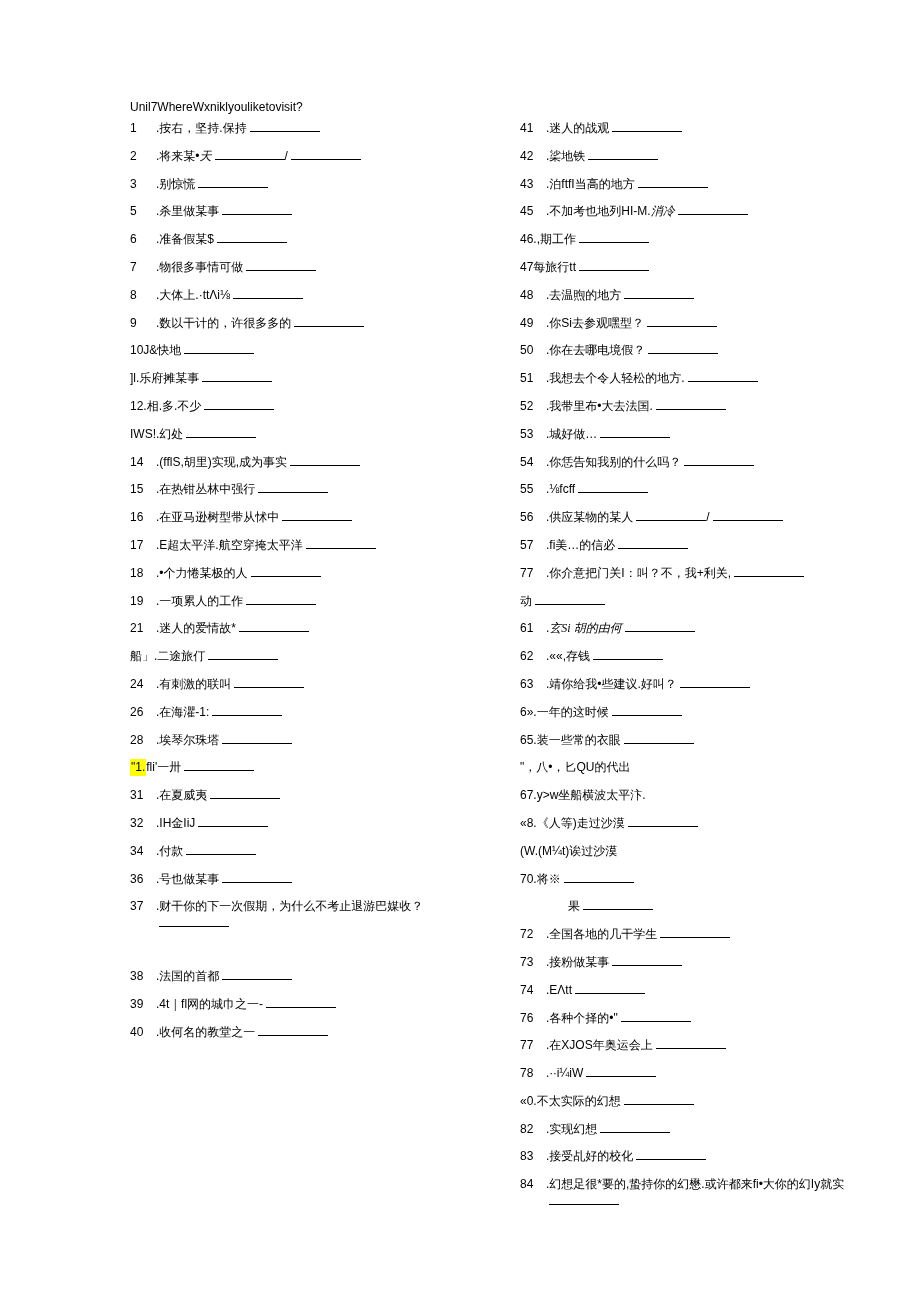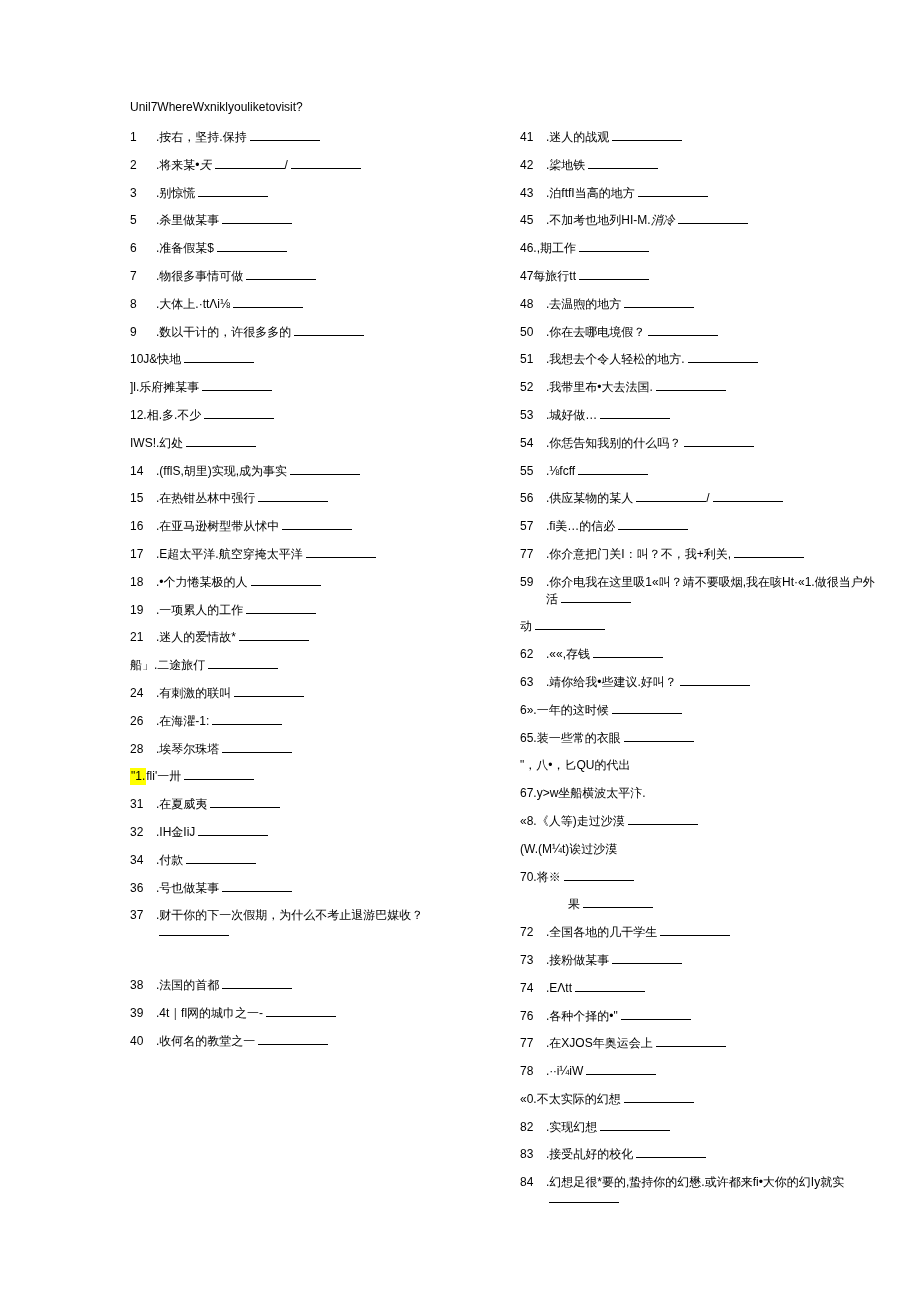--- a/index.html
+++ b/index.html
@@ -40,21 +40,21 @@
       margin-left: 3px;
     }
     .italic { font-style: italic; }
     .serif { font-family: 'Times New Roman', serif; }
     .hl {
       background: #ffff00;
       display: inline-block;
       padding: 0 1px;
     }
     .title {
-      margin-bottom: 15px;
+      margin-bottom: 6px;
     }
     .nonum .num { min-width: 0; margin-right: 0; }
   </style>
 </head>
 <body>
 
 <div class="title">
   <span>Unil7WhereWxniklyouliketovisit?</span>
 </div>
 
@@ -213,20 +213,24 @@
       </div>
       <div class="item nonum">
         <span class="num"></span>
         <span class="text"><span>47每旅行tt</span><span class="blank"></span></span>
       </div>
       <div class="item">
         <span class="num">48</span>
         <span class="text"><span>.去温煦的地方</span><span class="blank"></span></span>
       </div>
       <div class="item">
+        <span class="num">49</span>
+        <span class="text"><span>.你Si去参观嘿型？</span><span class="blank"></span></span>
+      </div>
+      <div class="item">
         <span class="num">50</span>
         <span class="text"><span>.你在去哪电境假？</span><span class="blank"></span></span>
       </div>
       <div class="item">
         <span class="num">51</span>
         <span class="text"><span>.我想去个令人轻松的地方.</span><span class="blank"></span></span>
       </div>
       <div class="item">
         <span class="num">52</span>
         <span class="text"><span>.我带里布•大去法国.</span><span class="blank"></span></span>
@@ -248,27 +252,27 @@
         <span class="text"><span>.供应某物的某人</span><span class="blank"></span><span>/</span><span class="blank"></span></span>
       </div>
       <div class="item">
         <span class="num">57</span>
         <span class="text"><span>.fi美…的信必</span><span class="blank"></span></span>
       </div>
       <div class="item">
         <span class="num">77</span>
         <span class="text"><span>.你介意把门关I：叫？不，我+利关,</span><span class="blank"></span></span>
       </div>
-      <div class="item">
-        <span class="num">59</span>
-        <span class="text"><span>.你介电我在这里吸1«叫？靖不要吸烟,我在咳Ht·«1.做很当户外活</span><span class="blank"></span></span>
-      </div>
       <div class="item nonum">
         <span class="num"></span>
         <span class="text"><span>动</span><span class="blank"></span></span>
+      </div>
+      <div class="item">
+        <span class="num">61</span>
+        <span class="text"><span>.</span><span class="italic serif">玄Si 胡的由何</span><span class="blank"></span></span>
       </div>
       <div class="item">
         <span class="num">62</span>
         <span class="text"><span>.««,存钱</span><span class="blank"></span></span>
       </div>
       <div class="item">
         <span class="num">63</span>
         <span class="text"><span>.靖你给我•些建议.好叫？</span><span class="blank"></span></span>
       </div>
       <div class="item nonum">

